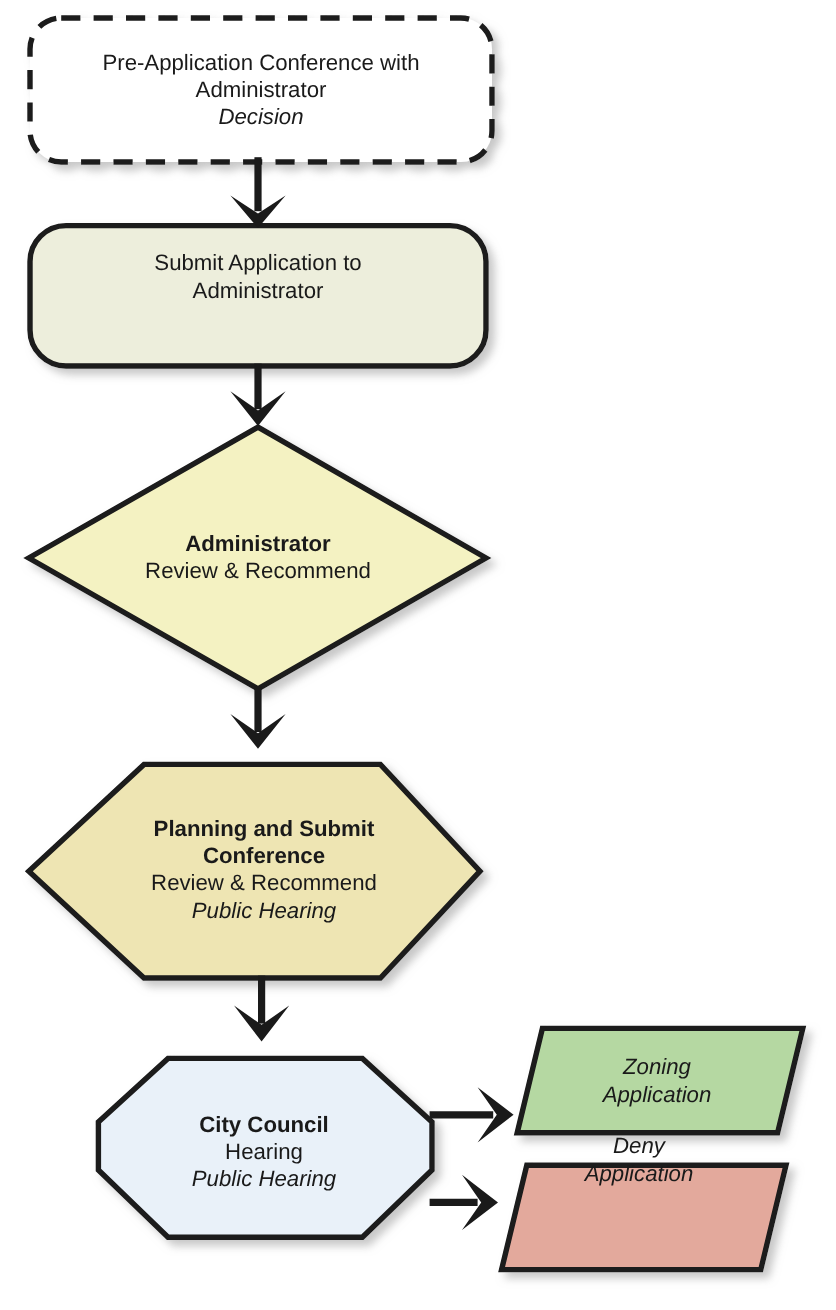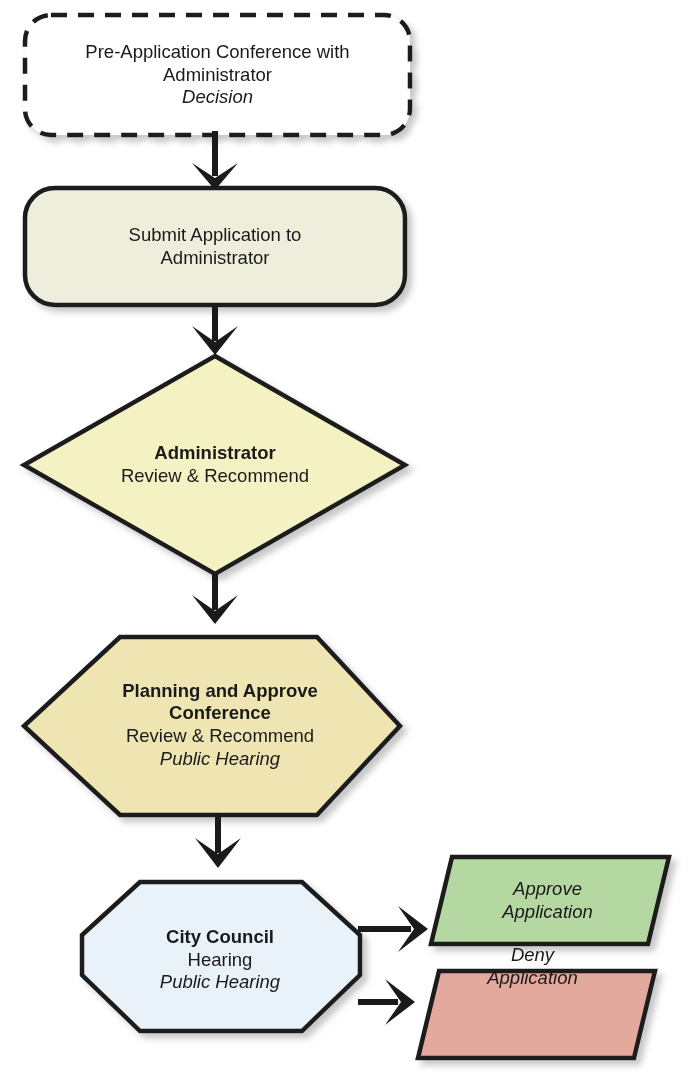--- a/index.html
+++ b/index.html
@@ -44,21 +44,21 @@
   }
   .ln-bold   { font-weight: bold; }
   .ln-italic { font-style: italic; }
 
   
   #label-preapp {
     left: 25px;  top: 15px;  width: 385px; height: 120px;
     font-size: 18.5px;
   }
   #label-submit {
-    left: 25px;  top: 188px; width: 380px; height: 117px;
+    left: 25px;  top: 172px; width: 380px; height: 117px;
     font-size: 18.5px;
   }
   #label-admin {
     left: 40px;  top: 400px; width: 350px; height: 130px;
     font-size: 18.5px;
   }
   #label-pz {
     left: 55px;  top: 650px; width: 330px; height: 150px;
     font-size: 18.5px;
   }
@@ -157,34 +157,34 @@
     <span class="ln">Submit Application to</span>
     <span class="ln">Administrator</span>
   </div>
 
   <div class="node-label" id="label-admin">
     <span class="ln ln-bold">Administrator</span>
     <span class="ln">Review &amp; Recommend</span>
   </div>
 
   <div class="node-label" id="label-pz">
-    <span class="ln ln-bold">Planning and Approve</span>
+    <span class="ln ln-bold">Planning and Submit</span>
     <span class="ln ln-bold">Conference</span>
     <span class="ln">Review &amp; Recommend</span>
     <span class="ln ln-italic">Public Hearing</span>
   </div>
 
   <div class="node-label" id="label-council">
     <span class="ln ln-bold">City Council</span>
     <span class="ln">Hearing</span>
     <span class="ln ln-italic">Public Hearing</span>
   </div>
 
   <div class="node-label" id="label-approve">
-    <span class="ln ln-italic">Approve</span>
+    <span class="ln ln-italic">Zoning</span>
     <span class="ln ln-italic">Application</span>
   </div>
 
   <div class="node-label" id="label-deny">
     <span class="ln ln-italic">Deny</span>
     <span class="ln ln-italic">Application</span>
   </div>
 
 </div>
 

